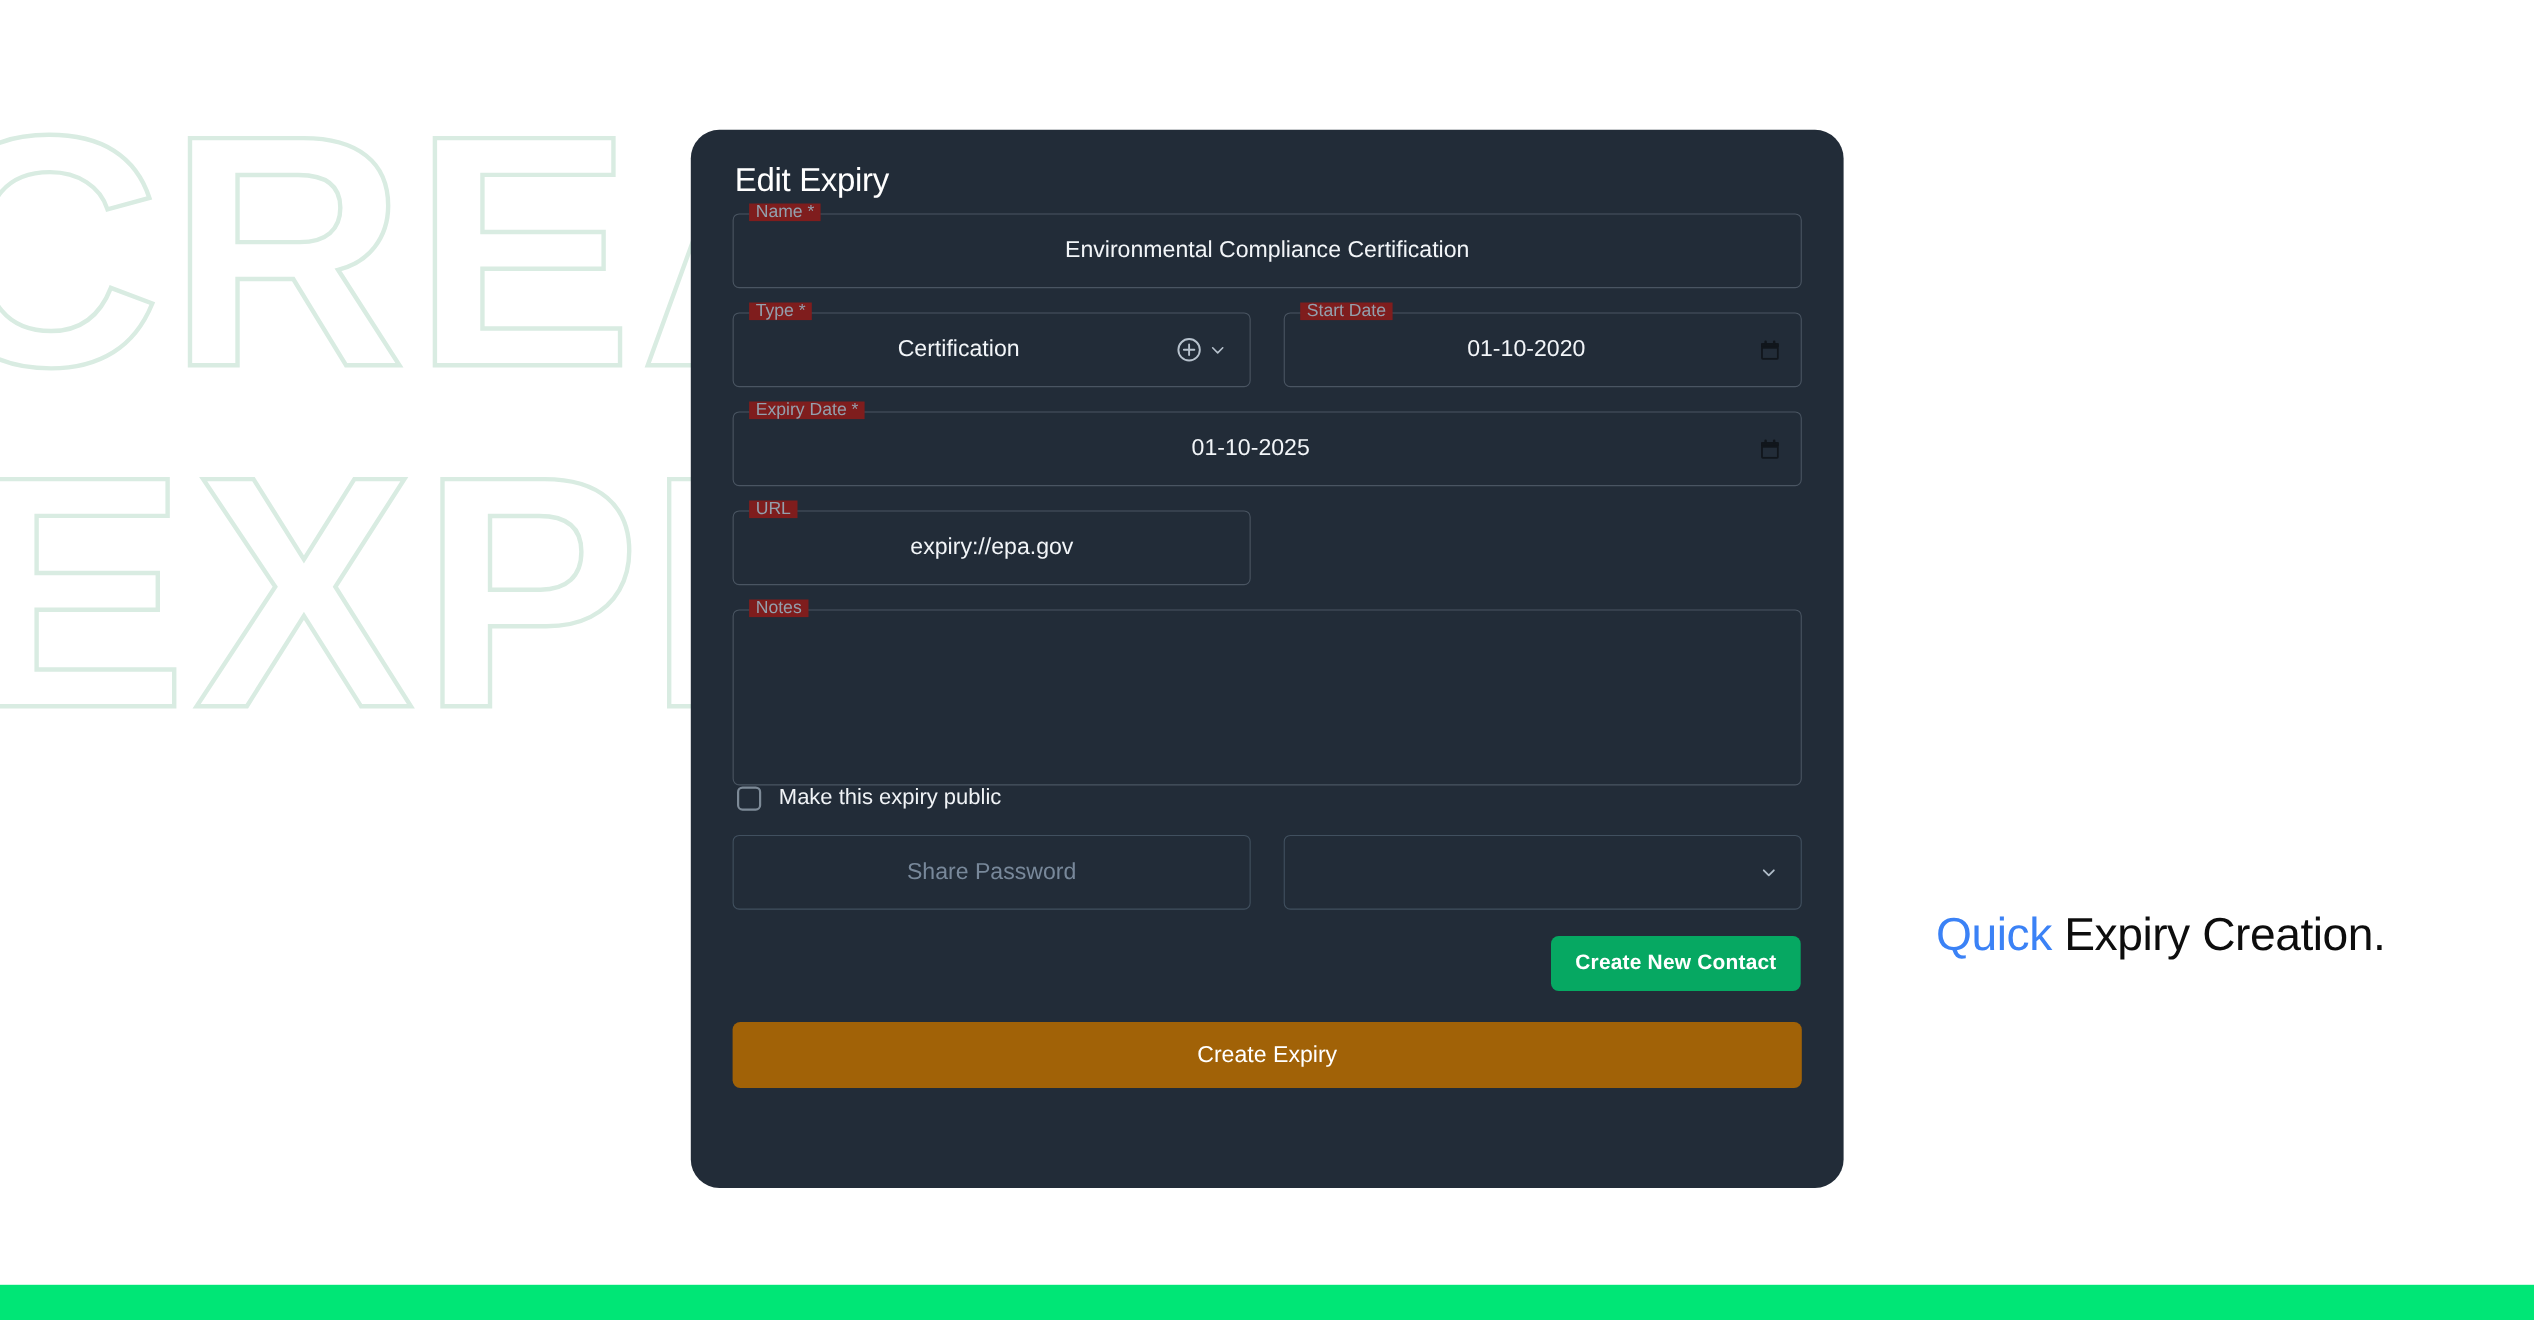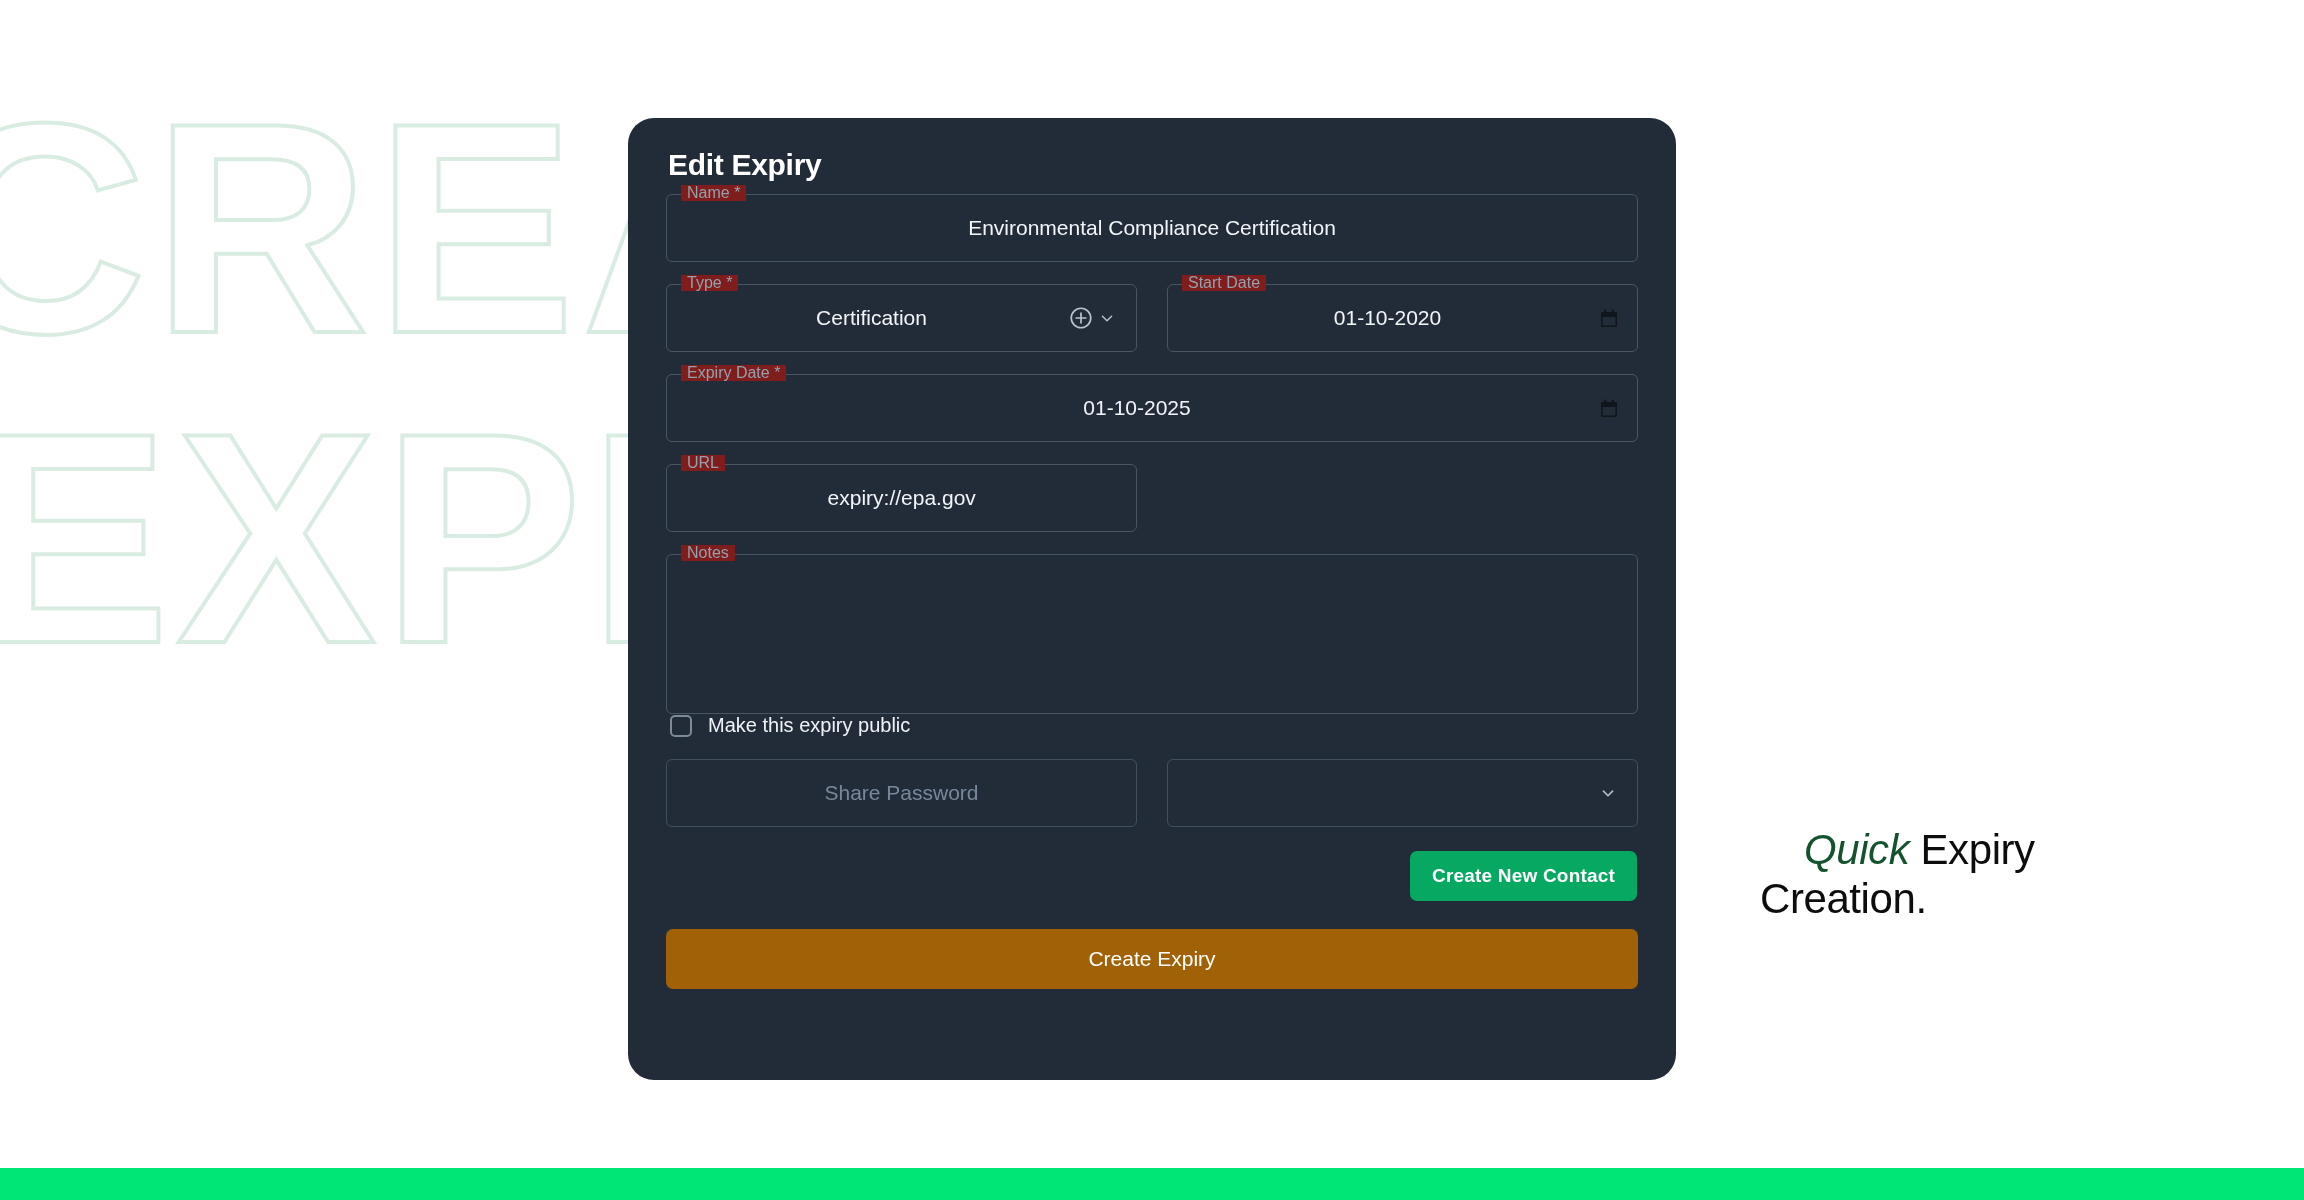--- a/index.html
+++ b/index.html
@@ -65,43 +65,41 @@
     top: 826px;
     width: 420px;
     z-index: 2;
     font-size: 42px;
     font-weight: 400;
     line-height: 1.16;
     color: #0d0d0d;
     letter-spacing: -0.01em;
   }
   .tagline .accent {
-    color: #14532d;
-    font-style: italic;
+    color: #3b82f6;
     font-weight: 500;
-    margin-left: 44px;
   }
 
   
   .card {
     position: absolute;
     left: 628px;
     top: 118px;
     width: 1048px;
     height: 962px;
     background: #222c38;
     border-radius: 26px;
     z-index: 2;
     padding: 0 38px;
   }
 
   .card-title {
     color: #ffffff;
     font-size: 30px;
-    font-weight: 700;
+    font-weight: 400;
     letter-spacing: -0.01em;
     padding-top: 30px;
     padding-left: 2px;
     padding-bottom: 12px;
   }
 
   
   .field {
     position: relative;
     border: 1px solid #4a5562;

